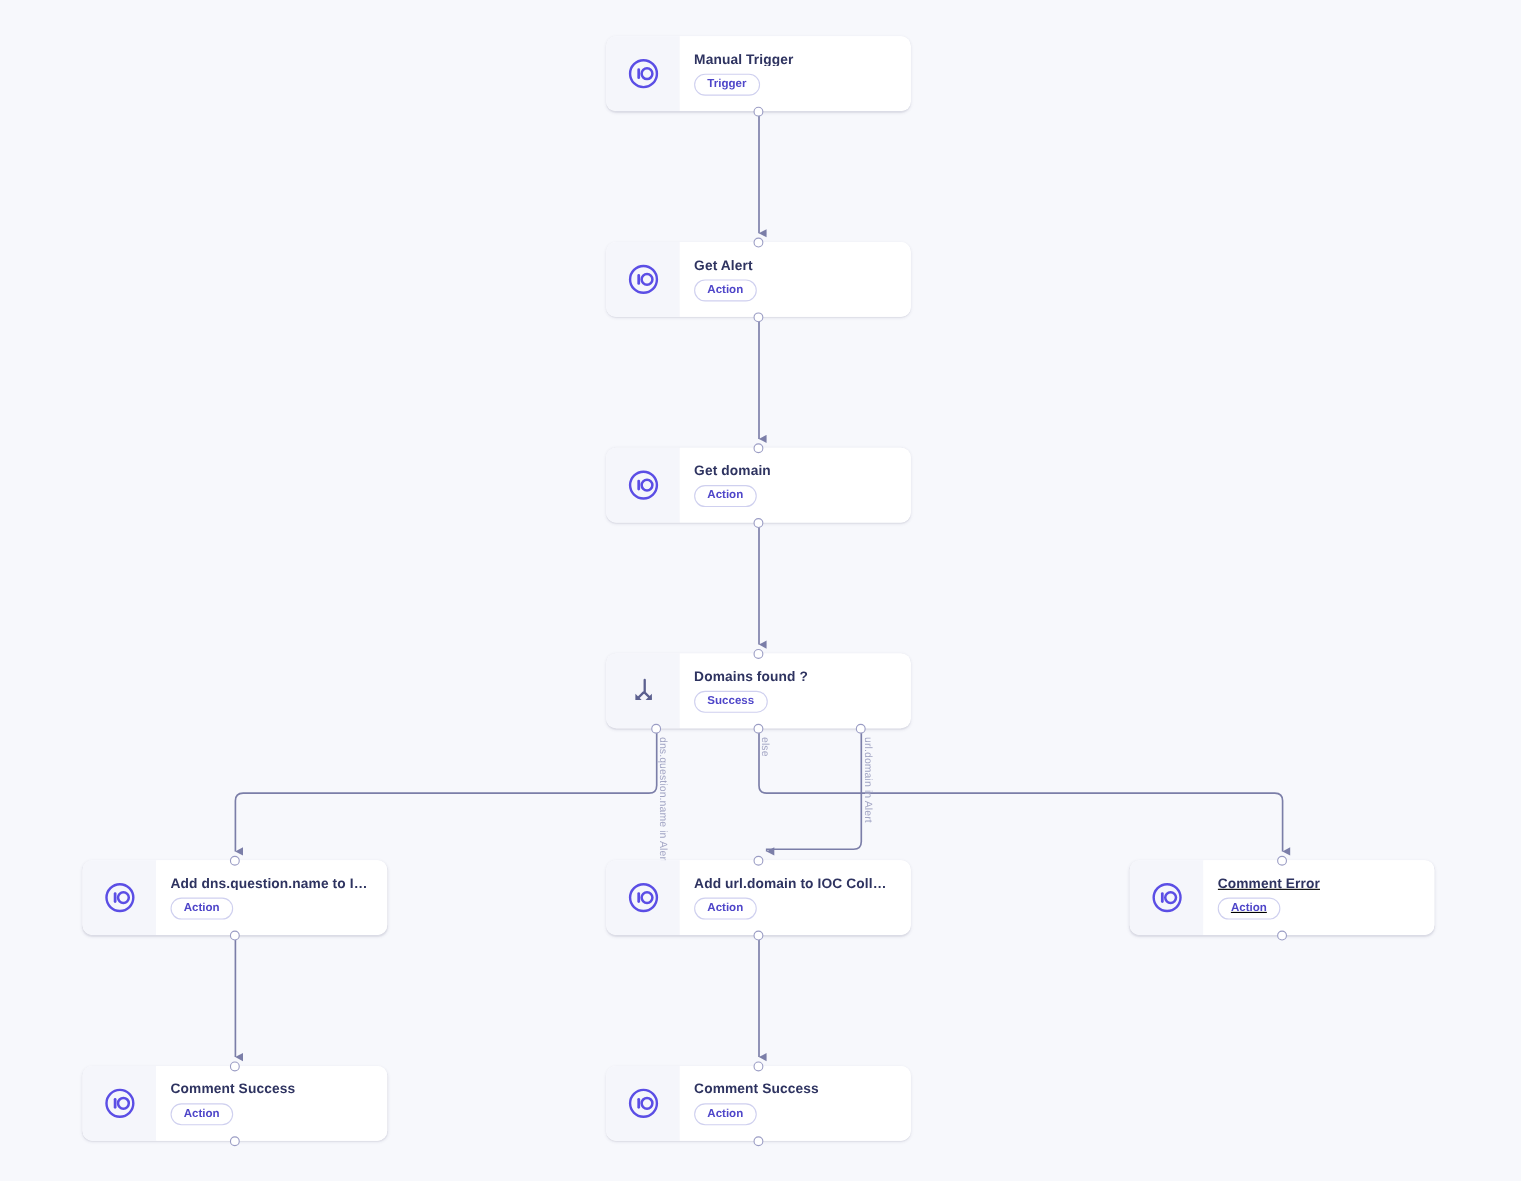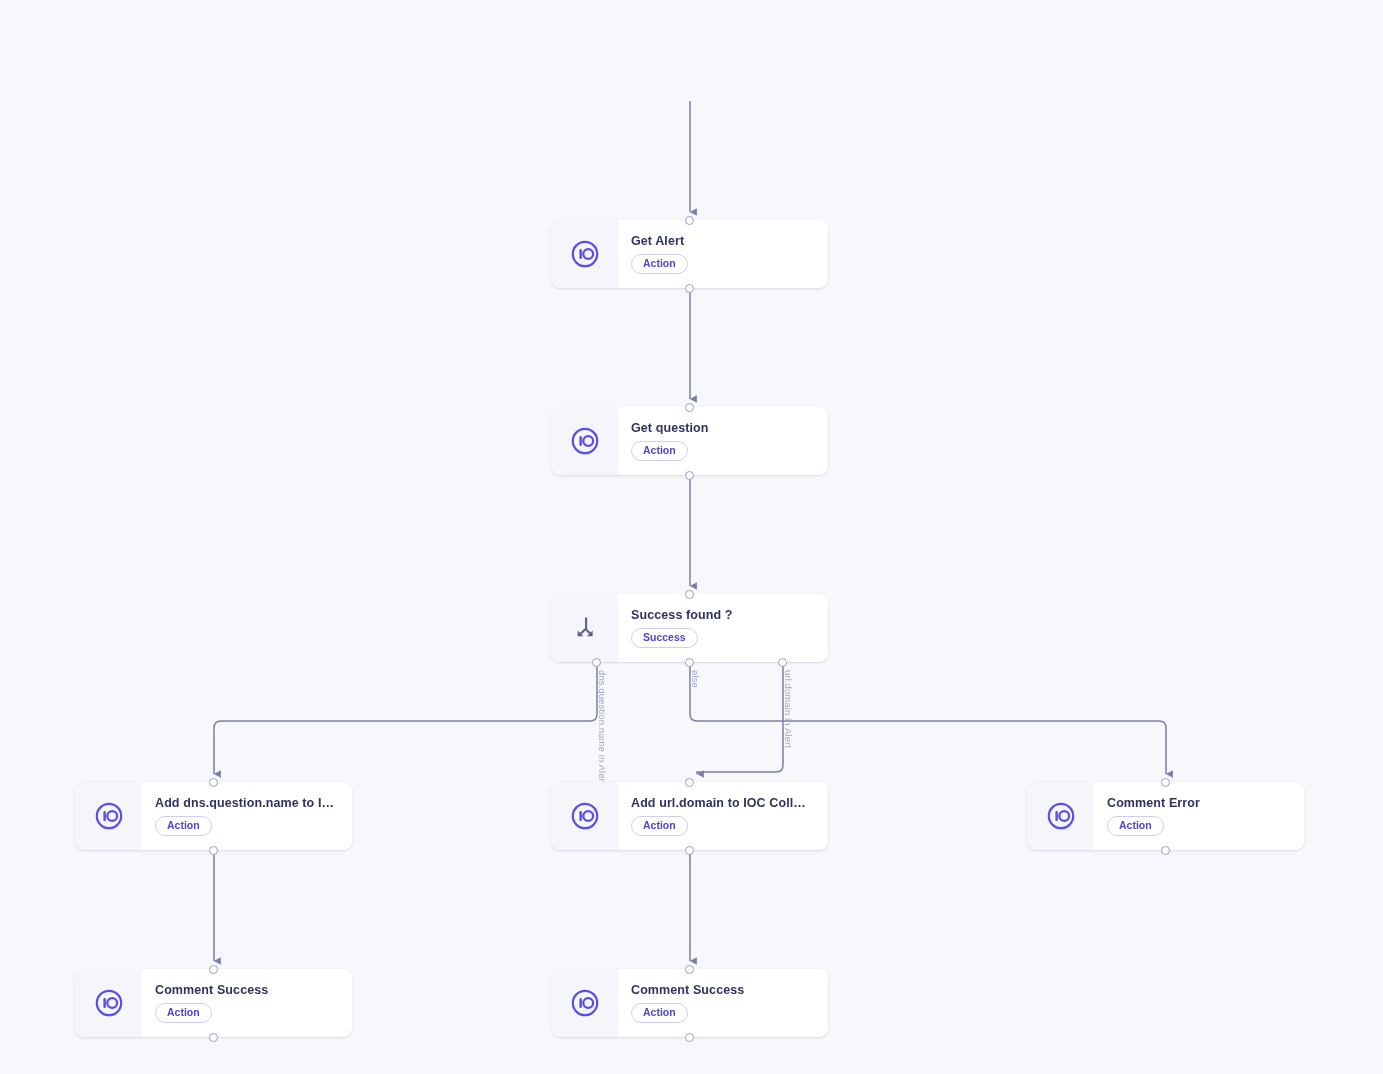--- a/index.html
+++ b/index.html
@@ -135,20 +135,36 @@
       <path d="M690,662 L690,714 Q690,721 697,721 L1159,721 Q1166,721 1166,728 L1166,774" marker-end="url(#arrow)"></path>
 
       <path d="M783,662 L783,765 Q783,772 776,772 L704,772 Q697,772 697,772 L697,774" marker-end="url(#arrow)"></path>
 
       <path d="M214,850 L214,961" marker-end="url(#arrow)"></path>
 
       <path d="M690,850 L690,961" marker-end="url(#arrow)"></path>
     </g>
   </svg>
 
+  <div class="node" style="left:551px; top:33px; width:277px; height:68px;">
+    <div class="node-icon-pane">
+      <span class="io-icon">
+        <svg width="30" height="30" viewBox="0 0 30 30">
+          <circle cx="15" cy="15" r="12.2" fill="none" stroke="#5b4ee5" stroke-width="2.2"></circle>
+          <rect x="9.4" y="10.1" width="2.5" height="9.8" rx="1.25" fill="#5b4ee5"></rect>
+          <circle cx="18.2" cy="15" r="4.9" fill="none" stroke="#5b4ee5" stroke-width="2.3"></circle>
+        </svg>
+      </span>
+    </div>
+    <div class="node-body">
+      <div class="node-title">Manual Trigger</div>
+      <div class="node-badge">Trigger</div>
+    </div>
+    <div class="port" style="left:134px; bottom:-4.5px;"></div>
+  </div>
 
   <div class="node" style="left:551px; top:220px; width:277px; height:68px;justify-content:center;">
     <div class="node-icon-pane">
       <span class="io-icon">
         <svg width="30" height="30" viewBox="0 0 30 30">
           <circle cx="15" cy="15" r="12.2" fill="none" stroke="#5b4ee5" stroke-width="2.2"></circle>
           <rect x="9.4" y="10.1" width="2.5" height="9.8" rx="1.25" fill="#5b4ee5"></rect>
           <circle cx="18.2" cy="15" r="4.9" fill="none" stroke="#5b4ee5" stroke-width="2.3"></circle>
         </svg>
       </span>
@@ -165,40 +181,40 @@
     <div class="node-icon-pane">
       <span class="io-icon">
         <svg width="30" height="30" viewBox="0 0 30 30">
           <circle cx="15" cy="15" r="12.2" fill="none" stroke="#5b4ee5" stroke-width="2.2"></circle>
           <rect x="9.4" y="10.1" width="2.5" height="9.8" rx="1.25" fill="#5b4ee5"></rect>
           <circle cx="18.2" cy="15" r="4.9" fill="none" stroke="#5b4ee5" stroke-width="2.3"></circle>
         </svg>
       </span>
     </div>
     <div class="node-body">
-      <div class="node-title">Get question</div>
+      <div class="node-title">Get domain</div>
       <div class="node-badge">Action</div>
     </div>
     <div class="port" style="left:134px; top:-4.5px;"></div>
     <div class="port" style="left:134px; bottom:-4.5px;"></div>
   </div>
 
   <div class="node" style="left:551px; top:594px; width:277px; height:68px;">
     <div class="node-icon-pane">
       <span class="branch-icon">
         <svg width="26" height="26" viewBox="0 0 26 26">
           <path d="M14.1,3.2 L14.1,14.6 L19.3,19.8" fill="none" stroke="#5c608f" stroke-width="2.1" stroke-linecap="round" stroke-linejoin="round"></path>
           <path d="M12.9,14.6 L7.3,20.2" fill="none" stroke="#5c608f" stroke-width="2.1" stroke-linecap="round"></path>
           <path d="M20.6,15.6 L20.6,21.3 L14.9,21.3 Z" fill="#5c608f"></path>
           <path d="M5.6,15.6 L5.6,21.3 L11.3,21.3 Z" fill="#5c608f"></path>
         </svg>
       </span>
     </div>
     <div class="node-body">
-      <div class="node-title">Success found ?</div>
+      <div class="node-title">Domains found ?</div>
       <div class="node-badge">Success</div>
     </div>
     <div class="port" style="left:134px; top:-4.5px;"></div>
     <div class="port" style="left:41px; bottom:-4.5px;"></div>
     <div class="port" style="left:134px; bottom:-4.5px;"></div>
     <div class="port" style="left:227px; bottom:-4.5px;"></div>
   </div>
 
   <div class="node" style="left:75px; top:782px; width:277px; height:68px;">
     <div class="node-icon-pane">
@@ -229,21 +245,21 @@
       </span>
     </div>
     <div class="node-body">
       <div class="node-title">Add url.domain to IOC Collection</div>
       <div class="node-badge">Action</div>
     </div>
     <div class="port" style="left:134px; top:-4.5px;"></div>
     <div class="port" style="left:134px; bottom:-4.5px;"></div>
   </div>
 
-  <div class="node" style="left:1027px; top:782px; width:277px; height:68px;">
+  <div class="node" style="left:1027px; top:782px; width:277px; height:68px;text-decoration:underline;">
     <div class="node-icon-pane">
       <span class="io-icon">
         <svg width="30" height="30" viewBox="0 0 30 30">
           <circle cx="15" cy="15" r="12.2" fill="none" stroke="#5b4ee5" stroke-width="2.2"></circle>
           <rect x="9.4" y="10.1" width="2.5" height="9.8" rx="1.25" fill="#5b4ee5"></rect>
           <circle cx="18.2" cy="15" r="4.9" fill="none" stroke="#5b4ee5" stroke-width="2.3"></circle>
         </svg>
       </span>
     </div>
     <div class="node-body">

